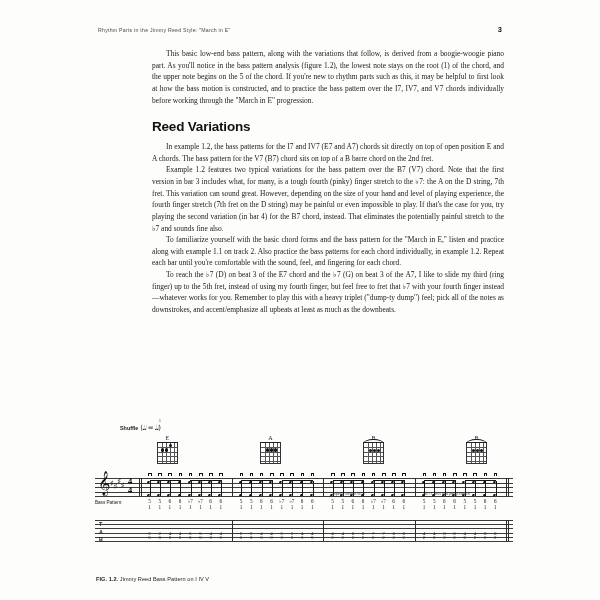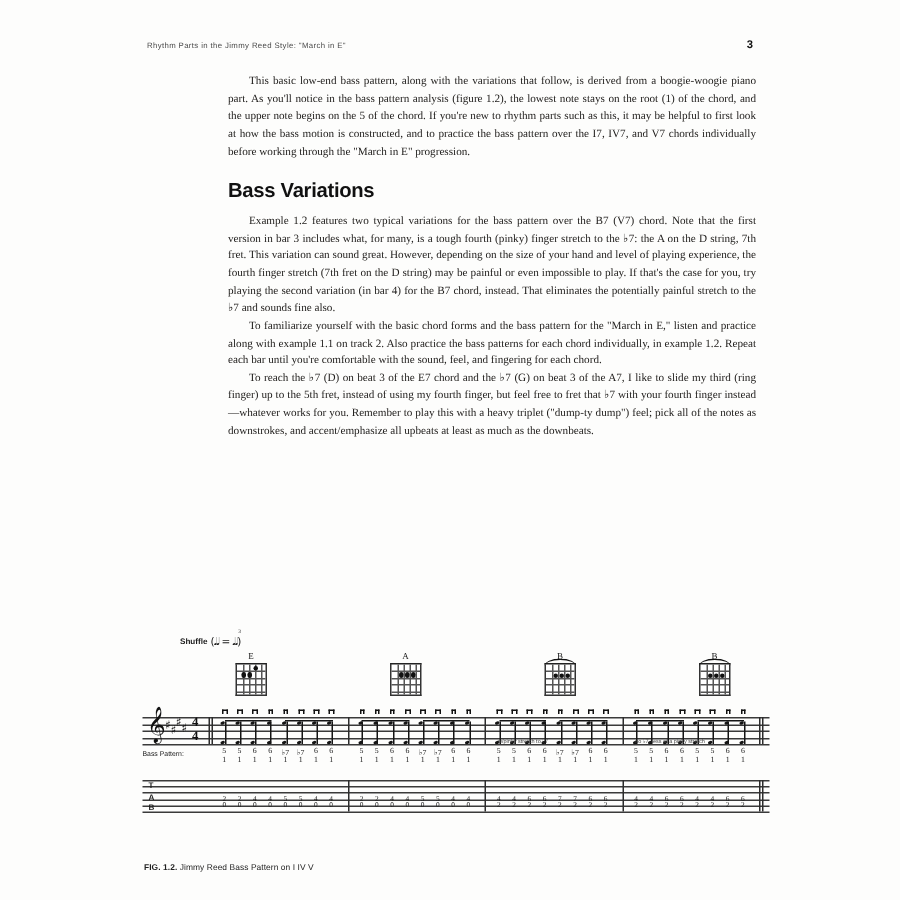--- a/index.html
+++ b/index.html
@@ -182,22 +182,23 @@
 <div class="page">
 
   <div class="runhead">
     <div class="title">Rhythm Parts in the Jimmy Reed Style: "March in E"</div>
     <div class="folio">3</div>
   </div>
 
   <div class="body">
     <p class="para">This basic low-end bass pattern, along with the variations that follow, is derived from a boogie-woogie piano part. As you'll notice in the bass pattern analysis (figure 1.2), the lowest note stays on the root (1) of the chord, and the upper note begins on the 5 of the chord. If you're new to rhythm parts such as this, it may be helpful to first look at how the bass motion is constructed, and to practice the bass pattern over the I7, IV7, and V7 chords individually before working through the "March in E" progression.</p>
 
-    <h2 class="sec">Bass Variations</h2>
-
+    <h2 class="sec">Reed Variations</h2>
+
+    <p class="para">In example 1.2, the bass patterns for the I7 and IV7 (E7 and A7) chords sit directly on top of open position E and A chords. The bass pattern for the V7 (B7) chord sits on top of a B barre chord on the 2nd fret.</p>
     <p class="para">Example 1.2 features two typical variations for the bass pattern over the B7 (V7) chord. Note that the first version in bar 3 includes what, for many, is a tough fourth (pinky) finger stretch to the ♭7: the A on the D string, 7th fret. This variation can sound great. However, depending on the size of your hand and level of playing experience, the fourth finger stretch (7th fret on the D string) may be painful or even impossible to play. If that's the case for you, try playing the second variation (in bar 4) for the B7 chord, instead. That eliminates the potentially painful stretch to the ♭7 and sounds fine also.</p>
     <p class="para">To familiarize yourself with the basic chord forms and the bass pattern for the "March in E," listen and practice along with example 1.1 on track 2. Also practice the bass patterns for each chord individually, in example 1.2. Repeat each bar until you're comfortable with the sound, feel, and fingering for each chord.</p>
     <p class="para">To reach the ♭7 (D) on beat 3 of the E7 chord and the ♭7 (G) on beat 3 of the A7, I like to slide my third (ring finger) up to the 5th fret, instead of using my fourth finger, but feel free to fret that ♭7 with your fourth finger instead—whatever works for you. Remember to play this with a heavy triplet ("dump-ty dump") feel; pick all of the notes as downstrokes, and accent/emphasize all upbeats at least as much as the downbeats.</p>
   </div>
 
   <div class="music">
 
     <div class="shuffle">
       <span>Shuffle</span>
       <span class="glyphs">(𝅘𝅥𝅘𝅥&nbsp;=&nbsp;<span class="trip">𝅘𝅥𝅘𝅥</span>)</span>

